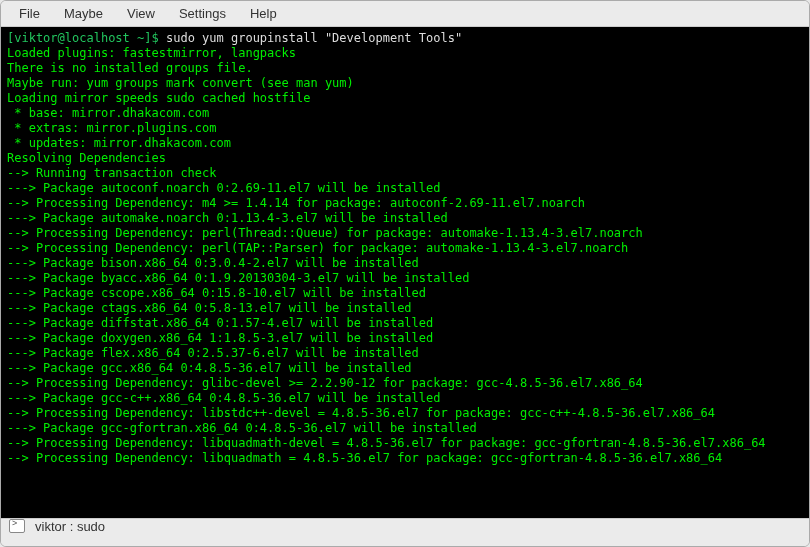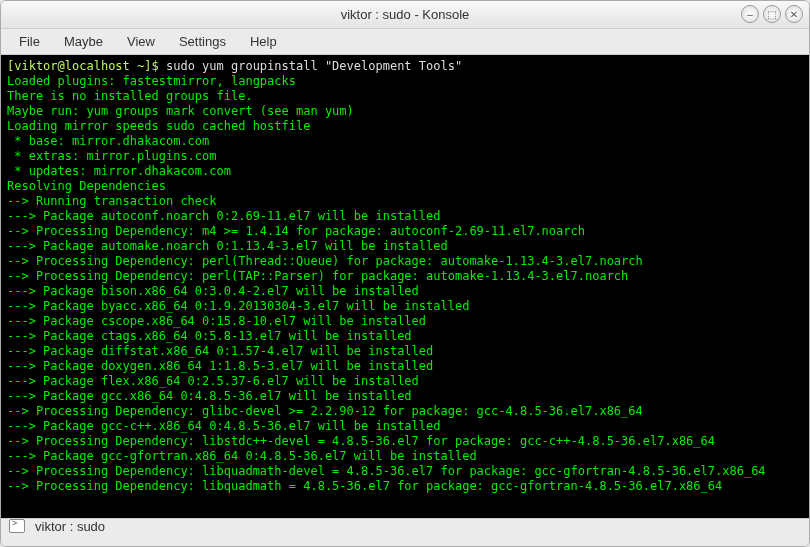--- a/index.html
+++ b/index.html
@@ -75,21 +75,21 @@
       flex: 1;
       background: #000;
       color: #0e0;
       font-family: "DejaVu Sans Mono", "Courier New", monospace;
       font-size: 12px;
       line-height: 15px;
       padding: 4px 6px;
       overflow: hidden;
       white-space: pre;
     }
-    .prompt-user { color: #bef264; }
+    .prompt-user { color: #22c55e; }
     .prompt-cmd { color: #ddd; }
     .out-green { color: #0e0; margin-top: 28px; }
     .statusbar {
       height: 28px;
       background: #ebebeb;
       border-top: 1px solid #ccc;
       display: flex;
       align-items: flex-start;
       padding: 0 8px;
       gap: 10px;
@@ -111,34 +111,20 @@
       top: -2px;
       font-size: 9px;
       color: #555;
     }
   </style>
 </head>
 <body>
 
 <div class="window">
 
-  <div class="titlebar">
-    <span class="titlebar-text">viktor : sudo - Konsole</span>
-    <div class="window-controls">
-      <div class="win-btn">
-          <span>–</span>
-        </div>
-      <div class="win-btn">
-          <span>⬚</span>
-        </div>
-      <div class="win-btn">
-          <span>✕</span>
-        </div>
-    </div>
-  </div>
 
   <div class="menubar">
     <div class="menu-item">File</div>
     <div class="menu-item">Maybe</div>
     <div class="menu-item">View</div>
     <div class="menu-item">Settings</div>
     <div class="menu-item">Help</div>
   </div>
 
   <div class="terminal" id="terminal"><span class="prompt-user">[viktor@localhost ~]$ </span><span class="prompt-cmd">sudo yum groupinstall "Development Tools"</span>

